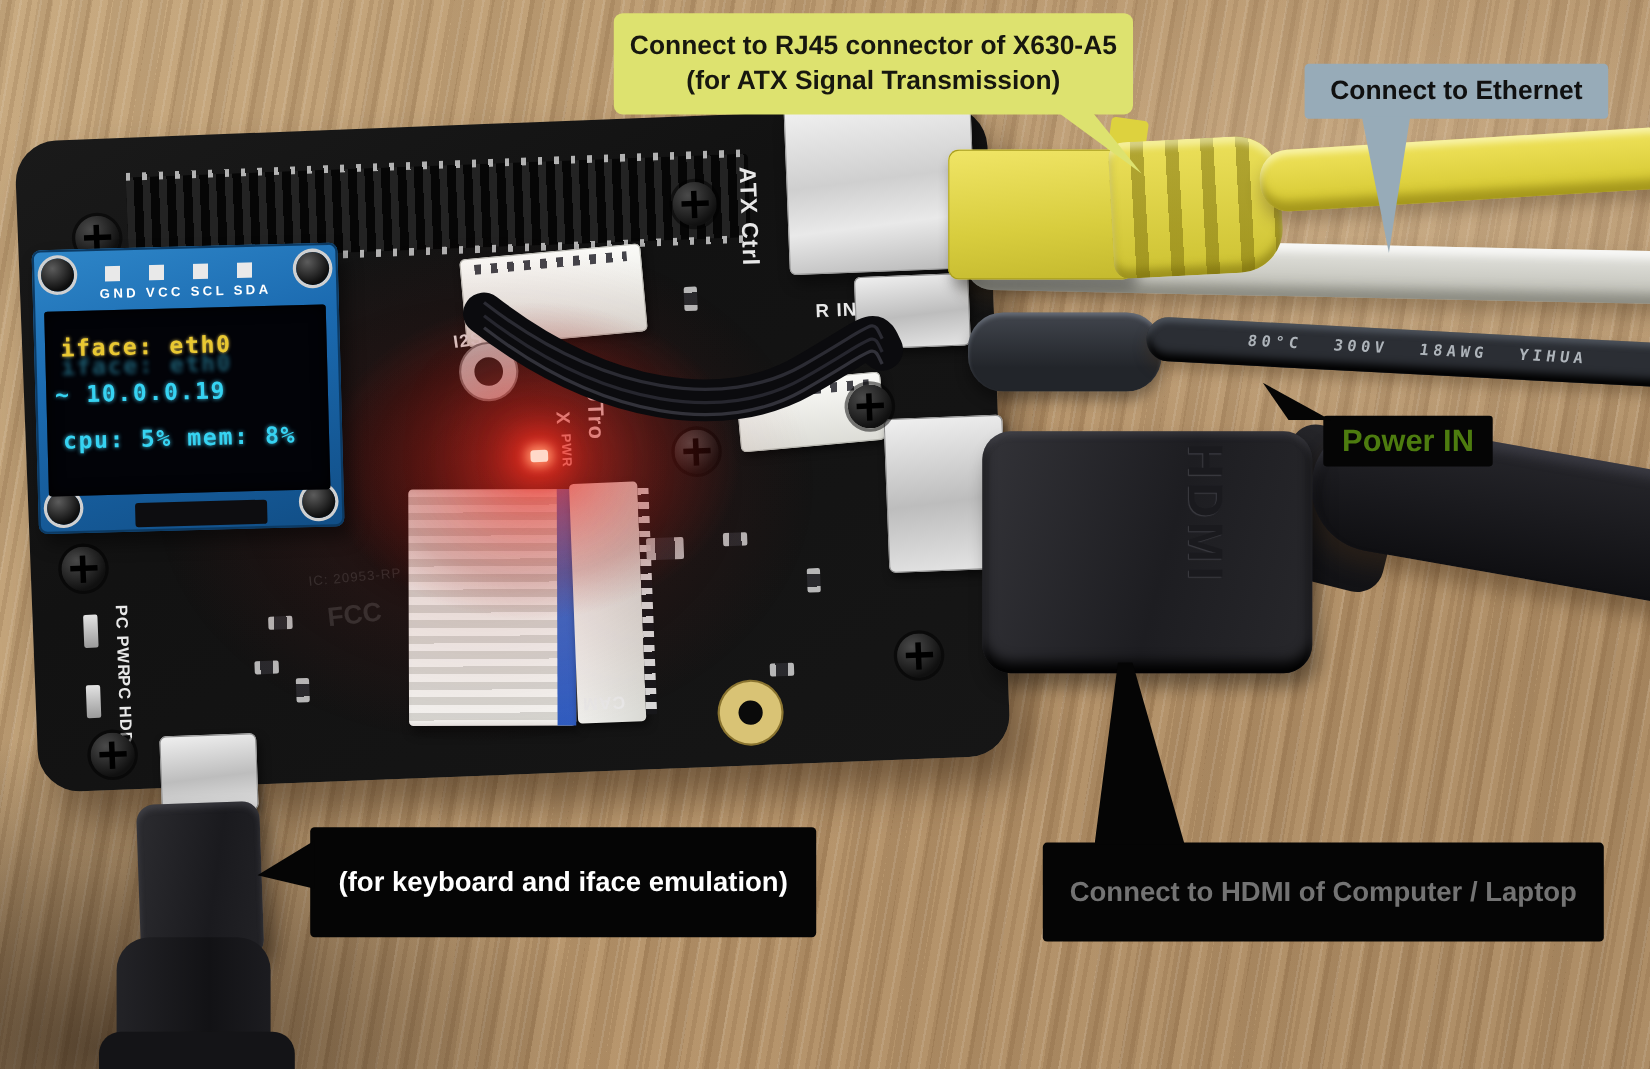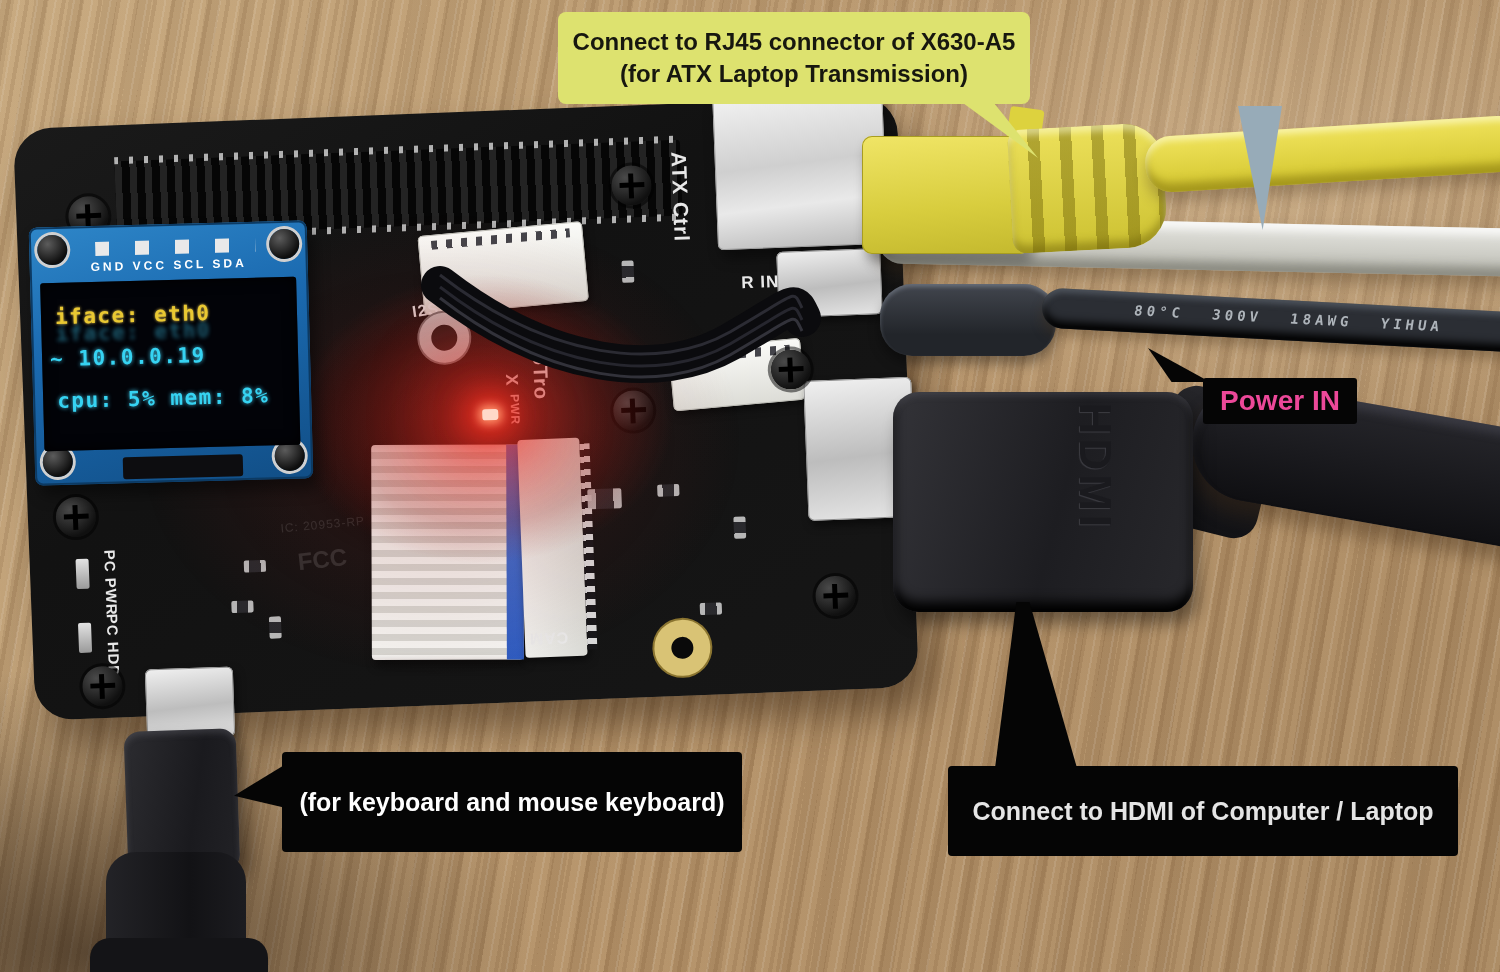--- a/index.html
+++ b/index.html
@@ -96,25 +96,25 @@
     background:linear-gradient(90deg,#232327,#121215 60%,#1c1c20);}
   .uflare{left:90px;top:938px;width:178px;height:40px;border-radius:20px 20px 0 0;z-index:3;background:#141417;}
   .wiresvg{left:410px;top:240px;z-index:3;}
   
   .callout{display:flex;flex-direction:column;align-items:center;justify-content:center;text-align:center;
     font-weight:bold;line-height:1.32;z-index:6;}
   .co-rj45{left:558px;top:12px;width:472px;height:92px;background:#dde26f;border-radius:8px;color:#17170f;font-size:24px;align-items:center;}
   .co-rj45-ptr{left:952px;top:100px;width:86px;height:58px;background:#dde26f;z-index:6;clip-path:polygon(8% 0,46% 0,100% 100%);}
   .co-eth{left:1186px;top:58px;width:276px;height:50px;background:#97abb8;border-radius:4px;color:#101010;font-size:24px;}
   .co-eth-ptr{left:1238px;top:106px;width:44px;height:124px;background:#97abb8;z-index:6;clip-path:polygon(0 0,100% 0,56% 100%);}
-  .co-pwr{left:1203px;top:378px;width:154px;height:46px;background:#050505;border-radius:3px;color:#ec4899;font-size:28px;}
+  .co-pwr{left:1203px;top:378px;width:154px;height:46px;background:#050505;border-radius:3px;color:#4d7c0f;font-size:28px;}
   .co-pwr-ptr{left:1148px;top:348px;width:62px;height:34px;background:#050505;z-index:6;clip-path:polygon(0 0,100% 100%,38% 100%);}
   .co-usb{left:282px;top:752px;width:460px;height:100px;background:#050505;border-radius:4px;color:#fff;font-size:25px;}
   .co-usb-ptr{left:234px;top:764px;width:52px;height:44px;background:#050505;z-index:6;clip-path:polygon(0 72%,100% 0,100% 100%);}
-  .co-hdmi{left:948px;top:766px;width:510px;height:90px;background:#050505;border-radius:4px;color:#e5e5e5;font-size:25px;}
+  .co-hdmi{left:948px;top:766px;width:510px;height:90px;background:#050505;border-radius:4px;color:#737373;font-size:25px;}
   .co-hdmi-ptr{left:995px;top:602px;width:82px;height:166px;background:#050505;z-index:6;clip-path:polygon(26% 0,42% 0,100% 100%,0 100%);}
 </style>
 </head>
 <body>
 
 <div class="scene">
 
   <div class="abs board">
     <div class="abs gpio"></div>
 
@@ -211,33 +211,36 @@
     <div class="hlogo">HDMI</div>
   </div>
 
   <div class="abs metalport uport"></div>
   <div class="abs uplug"></div>
   <div class="abs ucable"></div>
   <div class="abs uflare"></div>
 
   <div class="abs callout co-rj45">
     <div>Connect to RJ45 connector of X630-A5</div>
-    <div>(for ATX Laptop Transmission)</div>
+    <div>(for ATX Signal Transmission)</div>
   </div>
   <div class="abs co-rj45-ptr"></div>
 
+  <div class="abs callout co-eth">
+    <div>Connect to Ethernet</div>
+  </div>
   <div class="abs co-eth-ptr"></div>
 
   <div class="abs callout co-pwr">
     <div>Power IN</div>
   </div>
   <div class="abs co-pwr-ptr"></div>
 
   <div class="abs callout co-usb">
-    <div>(for keyboard and mouse keyboard)</div>
+    <div>(for keyboard and iface emulation)</div>
   </div>
   <div class="abs co-usb-ptr"></div>
 
   <div class="abs callout co-hdmi">
     <div>Connect to HDMI of Computer / Laptop</div>
   </div>
   <div class="abs co-hdmi-ptr"></div>
 
 </div>
 

